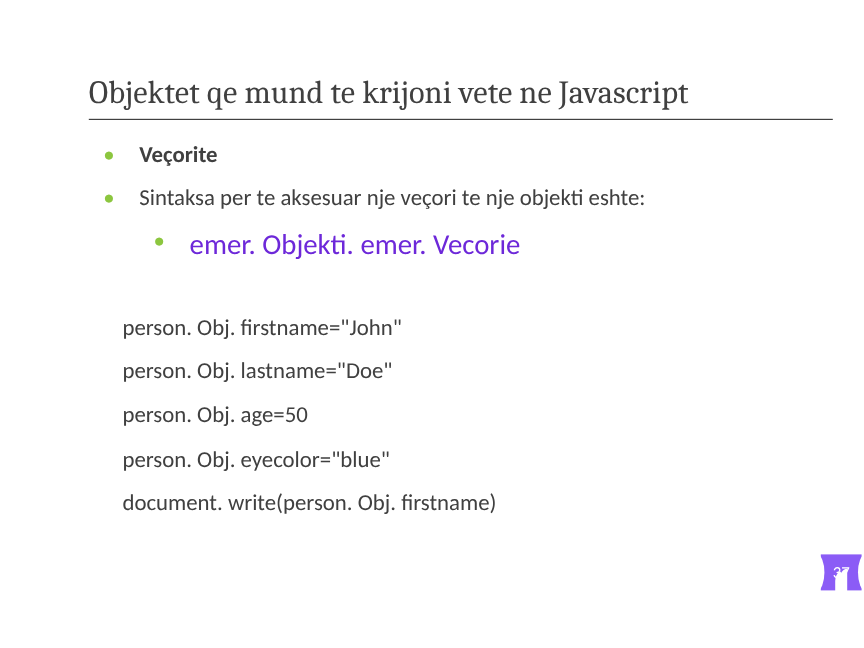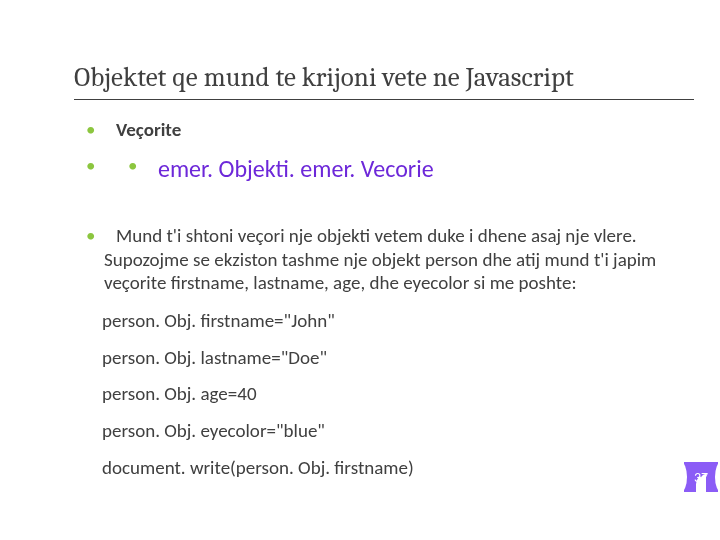--- a/index.html
+++ b/index.html
@@ -139,40 +139,36 @@
 
 <div class="slide">
 
   <h1 class="title">Objektet qe mund te krijoni vete ne Javascript</h1>
 
   <ul class="lev1">
     <li>
       <span class="bold">Veçorite</span>
     </li>
     <li>
+      <span>Sintaksa per te aksesuar nje veçori te nje objekti eshte:</span>
       <ul class="lev2">
         <li>
           <span>emer. Objekti. emer. Vecorie</span>
         </li>
       </ul>
     </li>
   </ul>
 
   <div class="spacer"></div>
 
-  <ul class="lev1">
-    <li>
-      <span>Mund t'i shtoni veçori nje objekti vetem duke i dhene asaj nje vlere. Supozojme se ekziston tashme nje objekt person dhe atij mund t'i japim veçorite firstname, lastname, age, dhe eyecolor si me poshte:</span>
-    </li>
-  </ul>
 
   <div class="codeblock">
     <div>person. Obj. firstname="John"</div>
     <div>person. Obj. lastname="Doe"</div>
-    <div>person. Obj. age=40</div>
+    <div>person. Obj. age=50</div>
     <div>person. Obj. eyecolor="blue"</div>
     <div>document. write(person. Obj. firstname)</div>
   </div>
 
 
 </div>
 
 <div class="page-badge">
   <span class="cut-l"></span>
   <span class="num">37</span>

